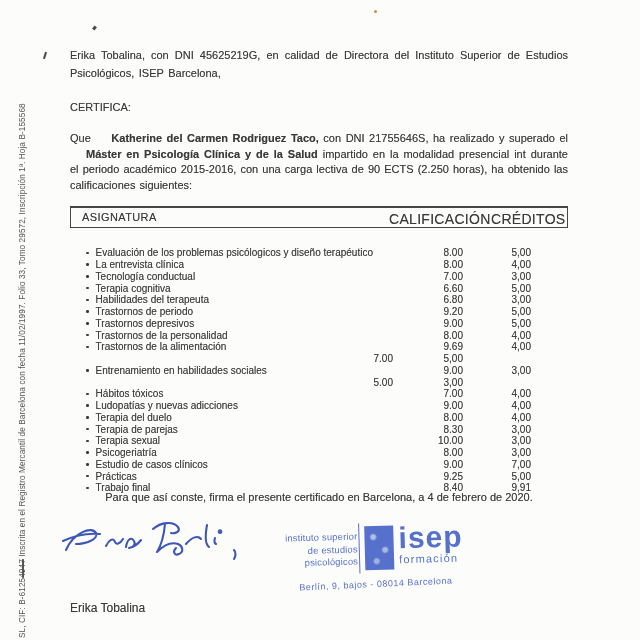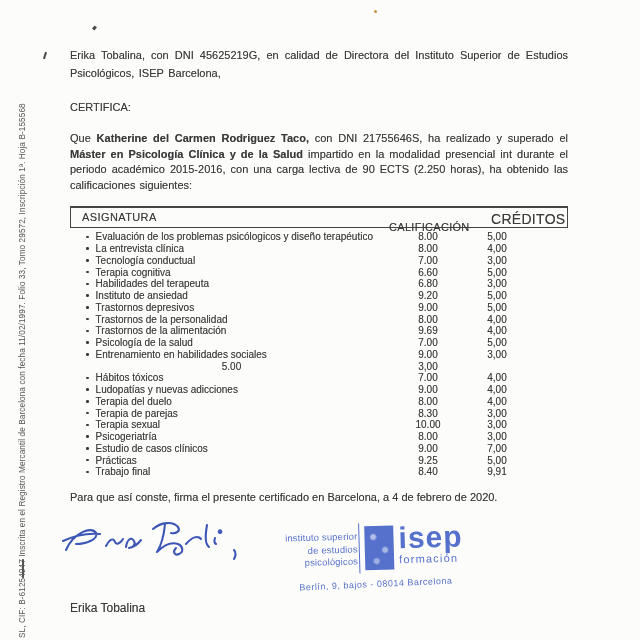--- a/index.html
+++ b/index.html
@@ -19,42 +19,42 @@
     color:#555;
   }
   .side-note .struck{ text-decoration:line-through; text-decoration-thickness:1.6px; }
 
   .content{ position:absolute; left:70px; width:498px; }
 
   .para{ font-size:11px; line-height:17.5px; text-align:justify; }
   #intro{ top:46px; line-height:18px; word-spacing:1.5px;}
   #certifica{ top:99px; text-align:left; }
   #body-para{ top:131px; line-height:15.6px; word-spacing:1px;}
-  .bold-seg{ font-weight:bold; }
+  .bold-seg{ font-weight:bold;margin-left:16px; }
 
   
   #grade-table{ top:206px; }
   .tbl-header{
     position:relative; height:19px;
     border:1.6px solid #454545; border-top-width:2.6px;
   }
   .tbl-header .h-asig{ position:absolute; left:11px; top:3px; font-size:11px; letter-spacing:.4px; }
-  .tbl-header .h-cal{ position:absolute; left:318px; top:13px; font-size:11px; letter-spacing:.3px; }
+  .tbl-header .h-cal{ position:absolute; left:318px; top:3px; font-size:14px; letter-spacing:.3px; }
   .tbl-header .h-cred{ position:absolute; left:420px; top:3px; font-size:14px; letter-spacing:.3px; }
 
-  .rows{ margin-top:3px; }
+  .rows{ margin-top:19px; }
   .row{
     display:grid; grid-template-columns:1fr 70px 68px 37px;
     height:11.75px; align-items:center; font-size:10px; color:#3d3d3d;
   }
   .row .cell-name{ display:flex; align-items:center; overflow:hidden; white-space:nowrap; }
   .bullet{ width:2.6px; height:2.6px; background:#3a3a3a; border-radius:50%; margin:0 7px 0 16px; flex:0 0 auto; }
-  .row .cell-grade, .row .cell-credits{ text-align:center; }
-
-  #closing{ top:489px; text-align:left; }
+  .row .cell-grade, .row .cell-credits{ text-align:right; }
+
+  #closing{ top:489px; text-align:center; }
 
   
   #signature{ position:absolute; left:58px; top:516px; }
   #signature path{ stroke:var(--sig-blue,#2c49b0); stroke-width:2.1; fill:none;
     stroke-linecap:round; stroke-linejoin:round; opacity:.92; }
 
   #signer-block{ position:absolute; left:70px; top:600px; font-size:12px; line-height:16px; }
 
   
   #stamp{
@@ -149,21 +149,21 @@
           <span class="bullet"></span>
           <span>Habilidades del terapeuta</span>
         </span>
       <span class="cell-grade">6.80</span>
       <span class="cell-credits">3,00</span>
       <span></span>
     </div>
       <div class="row" style="">
       <span class="cell-name">
           <span class="bullet"></span>
-          <span>Instituto de ansiedad</span>
+          <span>Trastornos de periodo</span>
         </span>
       <span class="cell-grade">9.20</span>
       <span class="cell-credits">5,00</span>
       <span></span>
     </div>
       <div class="row" style="">
       <span class="cell-name">
           <span class="bullet"></span>
           <span>Trastornos depresivos</span>
         </span>
@@ -183,24 +183,20 @@
       <div class="row" style="">
       <span class="cell-name">
           <span class="bullet"></span>
           <span>Trastornos de la alimentación</span>
         </span>
       <span class="cell-grade">9.69</span>
       <span class="cell-credits">4,00</span>
       <span></span>
     </div>
       <div class="row" style="">
-      <span class="cell-name">
-          <span class="bullet"></span>
-          <span>Psicología de la salud</span>
-        </span>
       <span class="cell-grade">7.00</span>
       <span class="cell-credits">5,00</span>
       <span></span>
     </div>
       <div class="row" style="">
       <span class="cell-name">
           <span class="bullet"></span>
           <span>Entrenamiento en habilidades sociales</span>
         </span>
       <span class="cell-grade">9.00</span>

